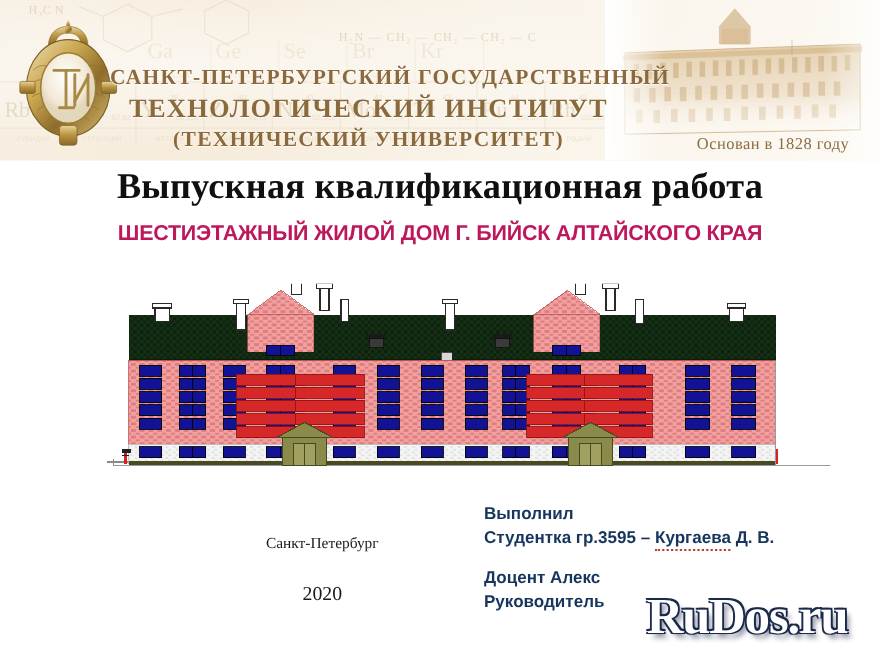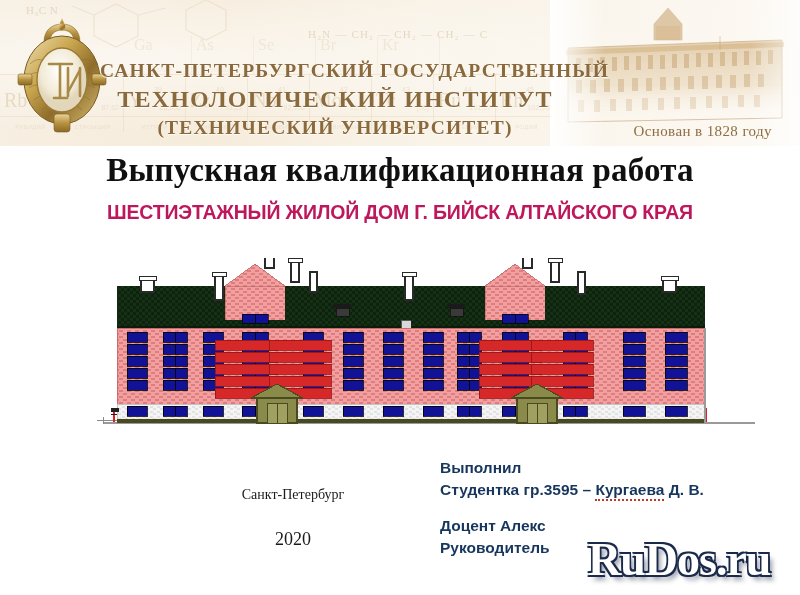--- a/index.html
+++ b/index.html
@@ -28,21 +28,21 @@
   .pt-num{position:absolute;left:30px;top:12px;font-size:7px;color:#ddcfb4;}
   .pt-mass{position:absolute;right:4px;top:30px;font-size:7px;color:#e0d2b8;}
   .pt-name{position:absolute;left:0;right:0;bottom:2px;text-align:center;font-size:6px;
            color:#e3d5bb;letter-spacing:.3px;}
   .pt-rowline{position:absolute;left:0;top:74px;width:560px;height:1px;background:#ecdfc8;opacity:.7;}
   .pt-rowline2{position:absolute;left:0;top:116px;width:560px;height:1px;background:#ecdfc8;opacity:.7;}
 
   
   .ptop{position:absolute;left:130px;top:36px;width:430px;height:38px;display:flex;opacity:.38;}
   .ptop-cell{position:relative;width:62px;height:38px;border-right:1px solid #eadfcb;box-sizing:border-box;}
-  .ptop-sym{font-family:"Liberation Serif",serif;font-size:16px;color:#e0d0b2;padding-left:4px;}
+  .ptop-sym{font-family:"Liberation Serif",serif;font-size:20px;color:#e0d0b2;padding-left:4px;}
   .ptop-name{position:absolute;left:0;right:0;bottom:1px;text-align:center;font-size:6px;color:#e6d9c0;}
 
   
   .emblem{position:absolute;left:10px;top:14px;width:104px;height:122px;}
 
   
   .uni-name{position:absolute;left:100px;top:26px;width:470px;text-align:center;
     font-family:"Liberation Serif",serif;font-weight:bold;color:#8a6a3c;
     letter-spacing:1.2px;line-height:1.32;font-size:20px;
     text-shadow:0 1px 0 rgba(255,255,255,.85);}
@@ -104,22 +104,22 @@
     <span class="f1">H₃C                    N</span>
     <span class="f2">H₂N — CH₂ — CH₂ — CH₂ — C</span>
   </div>
 
   <div class="ptop">
     <div class="ptop-cell">
       <div class="ptop-sym">Ga</div>
       <div class="ptop-name">ГАЛЛИЙ</div>
     </div>
     <div class="ptop-cell">
-      <div class="ptop-sym">As</div>
-      <div class="ptop-name">МЫШЬЯК</div>
+      <div class="ptop-sym">Ge</div>
+      <div class="ptop-name">ГЕРМАНИЙ</div>
     </div>
     <div class="ptop-cell">
       <div class="ptop-sym">Se</div>
       <div class="ptop-name">СЕЛЕН</div>
     </div>
     <div class="ptop-cell">
       <div class="ptop-sym">Br</div>
       <div class="ptop-name">БРОМ</div>
     </div>
     <div class="ptop-cell">

